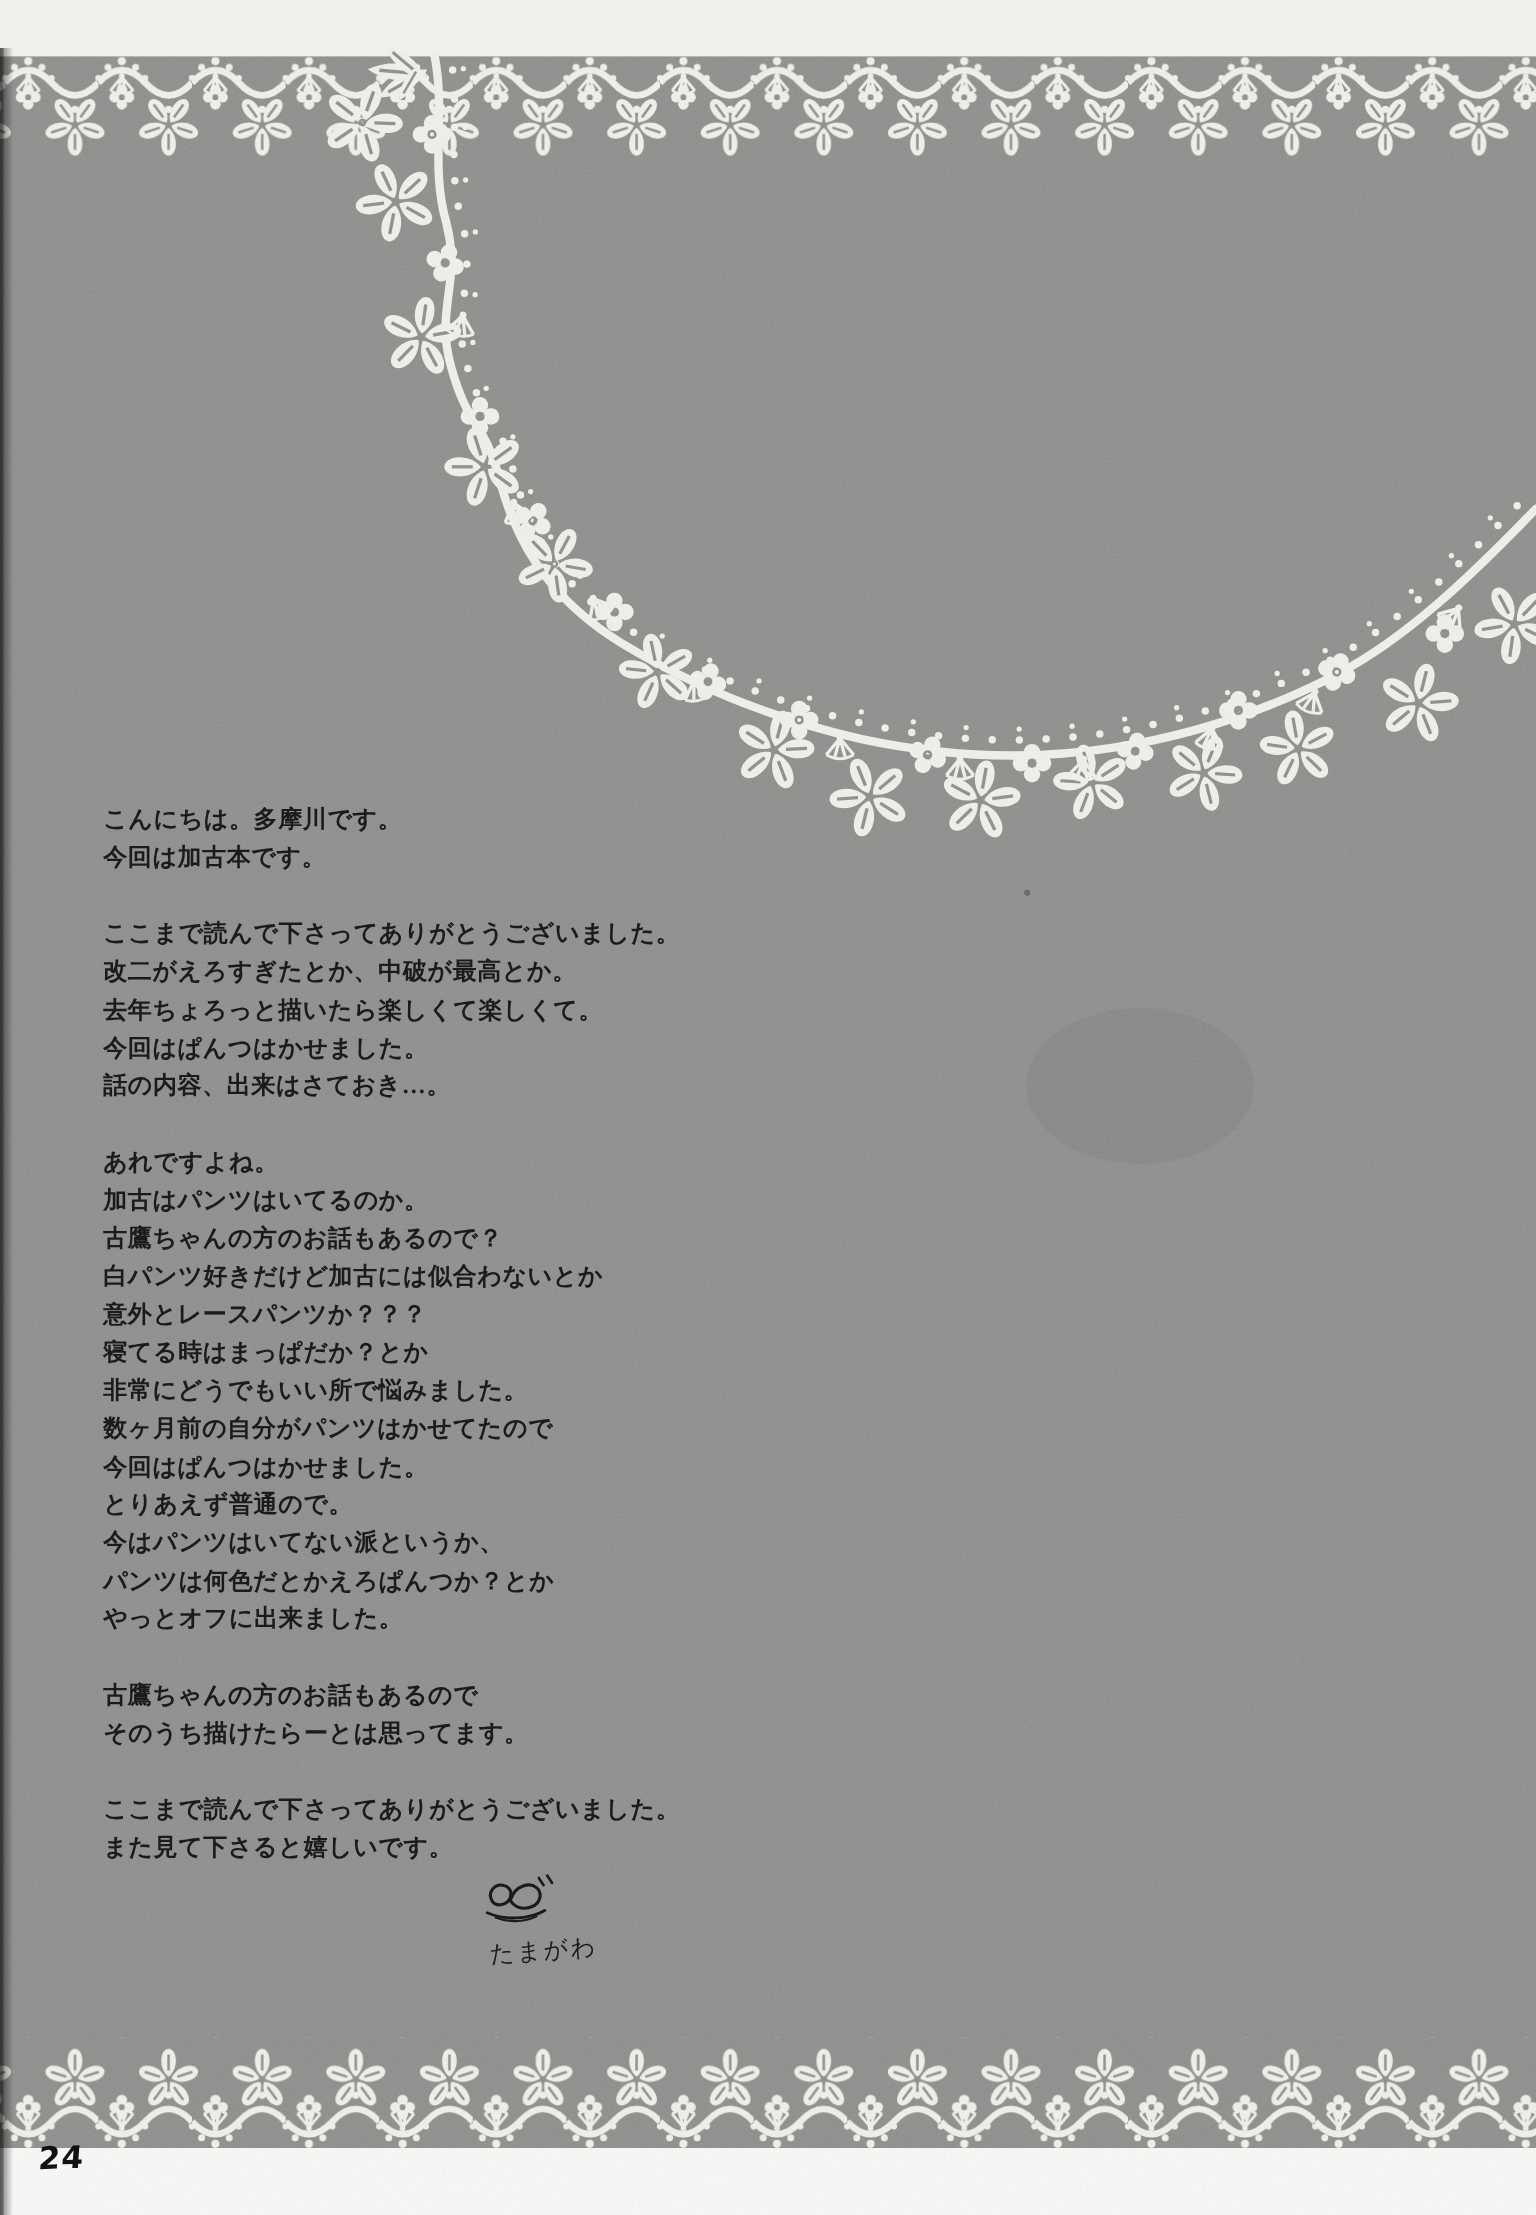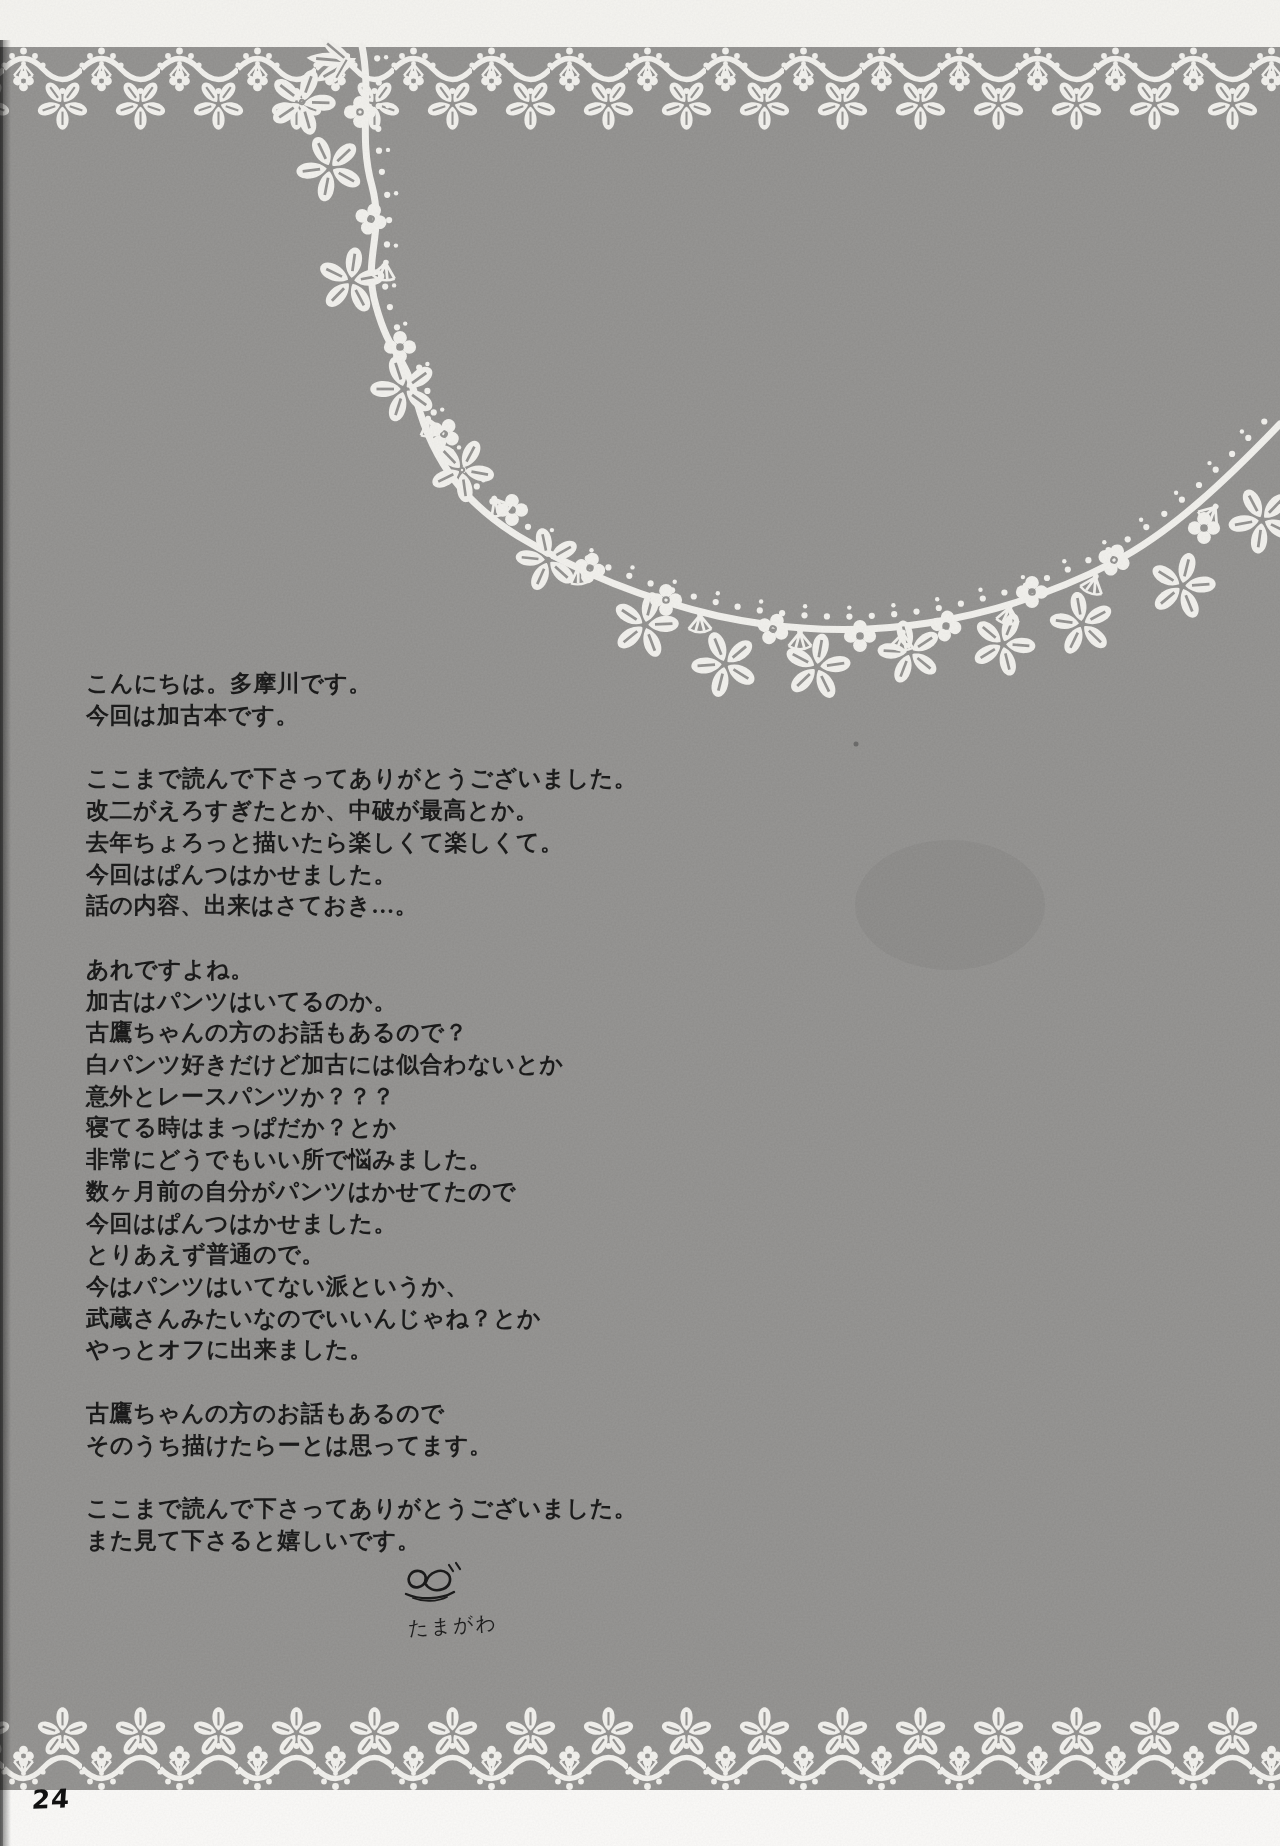--- a/index.html
+++ b/index.html
@@ -12,21 +12,21 @@
     font-family:"Liberation Serif","DejaVu Serif",serif;
   }
   .deco{position:absolute;left:0;top:0;pointer-events:none;}
   .lace{fill:var(--lace);}
   .lace-s{stroke:var(--lace);fill:none;}
   .slit{stroke:var(--bg);fill:none;}
   .inkline{stroke:var(--ink);fill:none;stroke-linecap:round;stroke-linejoin:round;}
 
   .afterword{
     position:absolute; left:86px; top:668px; width:620px; z-index:3;
-    color:var(--ink); font-size:23px; line-height:31.7px; font-weight:bold;
+    color:var(--ink); font-size:20px; line-height:31.7px; font-weight:bold;
     letter-spacing:0.5px;
   }
   .afterword p{margin:0 0 32px 0; padding:0;}
   .afterword .line{display:block; white-space:pre;}
 
   .signature{
     position:absolute; left:408px; top:1612px; z-index:3;
     color:#1d1d1d; font-family:"DejaVu Sans","Liberation Sans",sans-serif;
     font-size:20px; letter-spacing:2px; transform:rotate(-4deg); font-weight:500;
   }
@@ -309,21 +309,21 @@
         <span class="line">加古はパンツはいてるのか。</span>
         <span class="line">古鷹ちゃんの方のお話もあるので？</span>
         <span class="line">白パンツ好きだけど加古には似合わないとか</span>
         <span class="line">意外とレースパンツか？？？</span>
         <span class="line">寝てる時はまっぱだか？とか</span>
         <span class="line">非常にどうでもいい所で悩みました。</span>
         <span class="line">数ヶ月前の自分がパンツはかせてたので</span>
         <span class="line">今回はぱんつはかせました。</span>
         <span class="line">とりあえず普通ので。</span>
         <span class="line">今はパンツはいてない派というか、</span>
-        <span class="line">武蔵さんみたいなのでいいんじゃね？とか</span>
+        <span class="line">パンツは何色だとかえろぱんつか？とか</span>
         <span class="line">やっとオフに出来ました。</span>
       </p>
       <p>
         <span class="line">古鷹ちゃんの方のお話もあるので</span>
         <span class="line">そのうち描けたらーとは思ってます。</span>
       </p>
       <p>
         <span class="line">ここまで読んで下さってありがとうございました。</span>
         <span class="line">また見て下さると嬉しいです。</span>
       </p>

